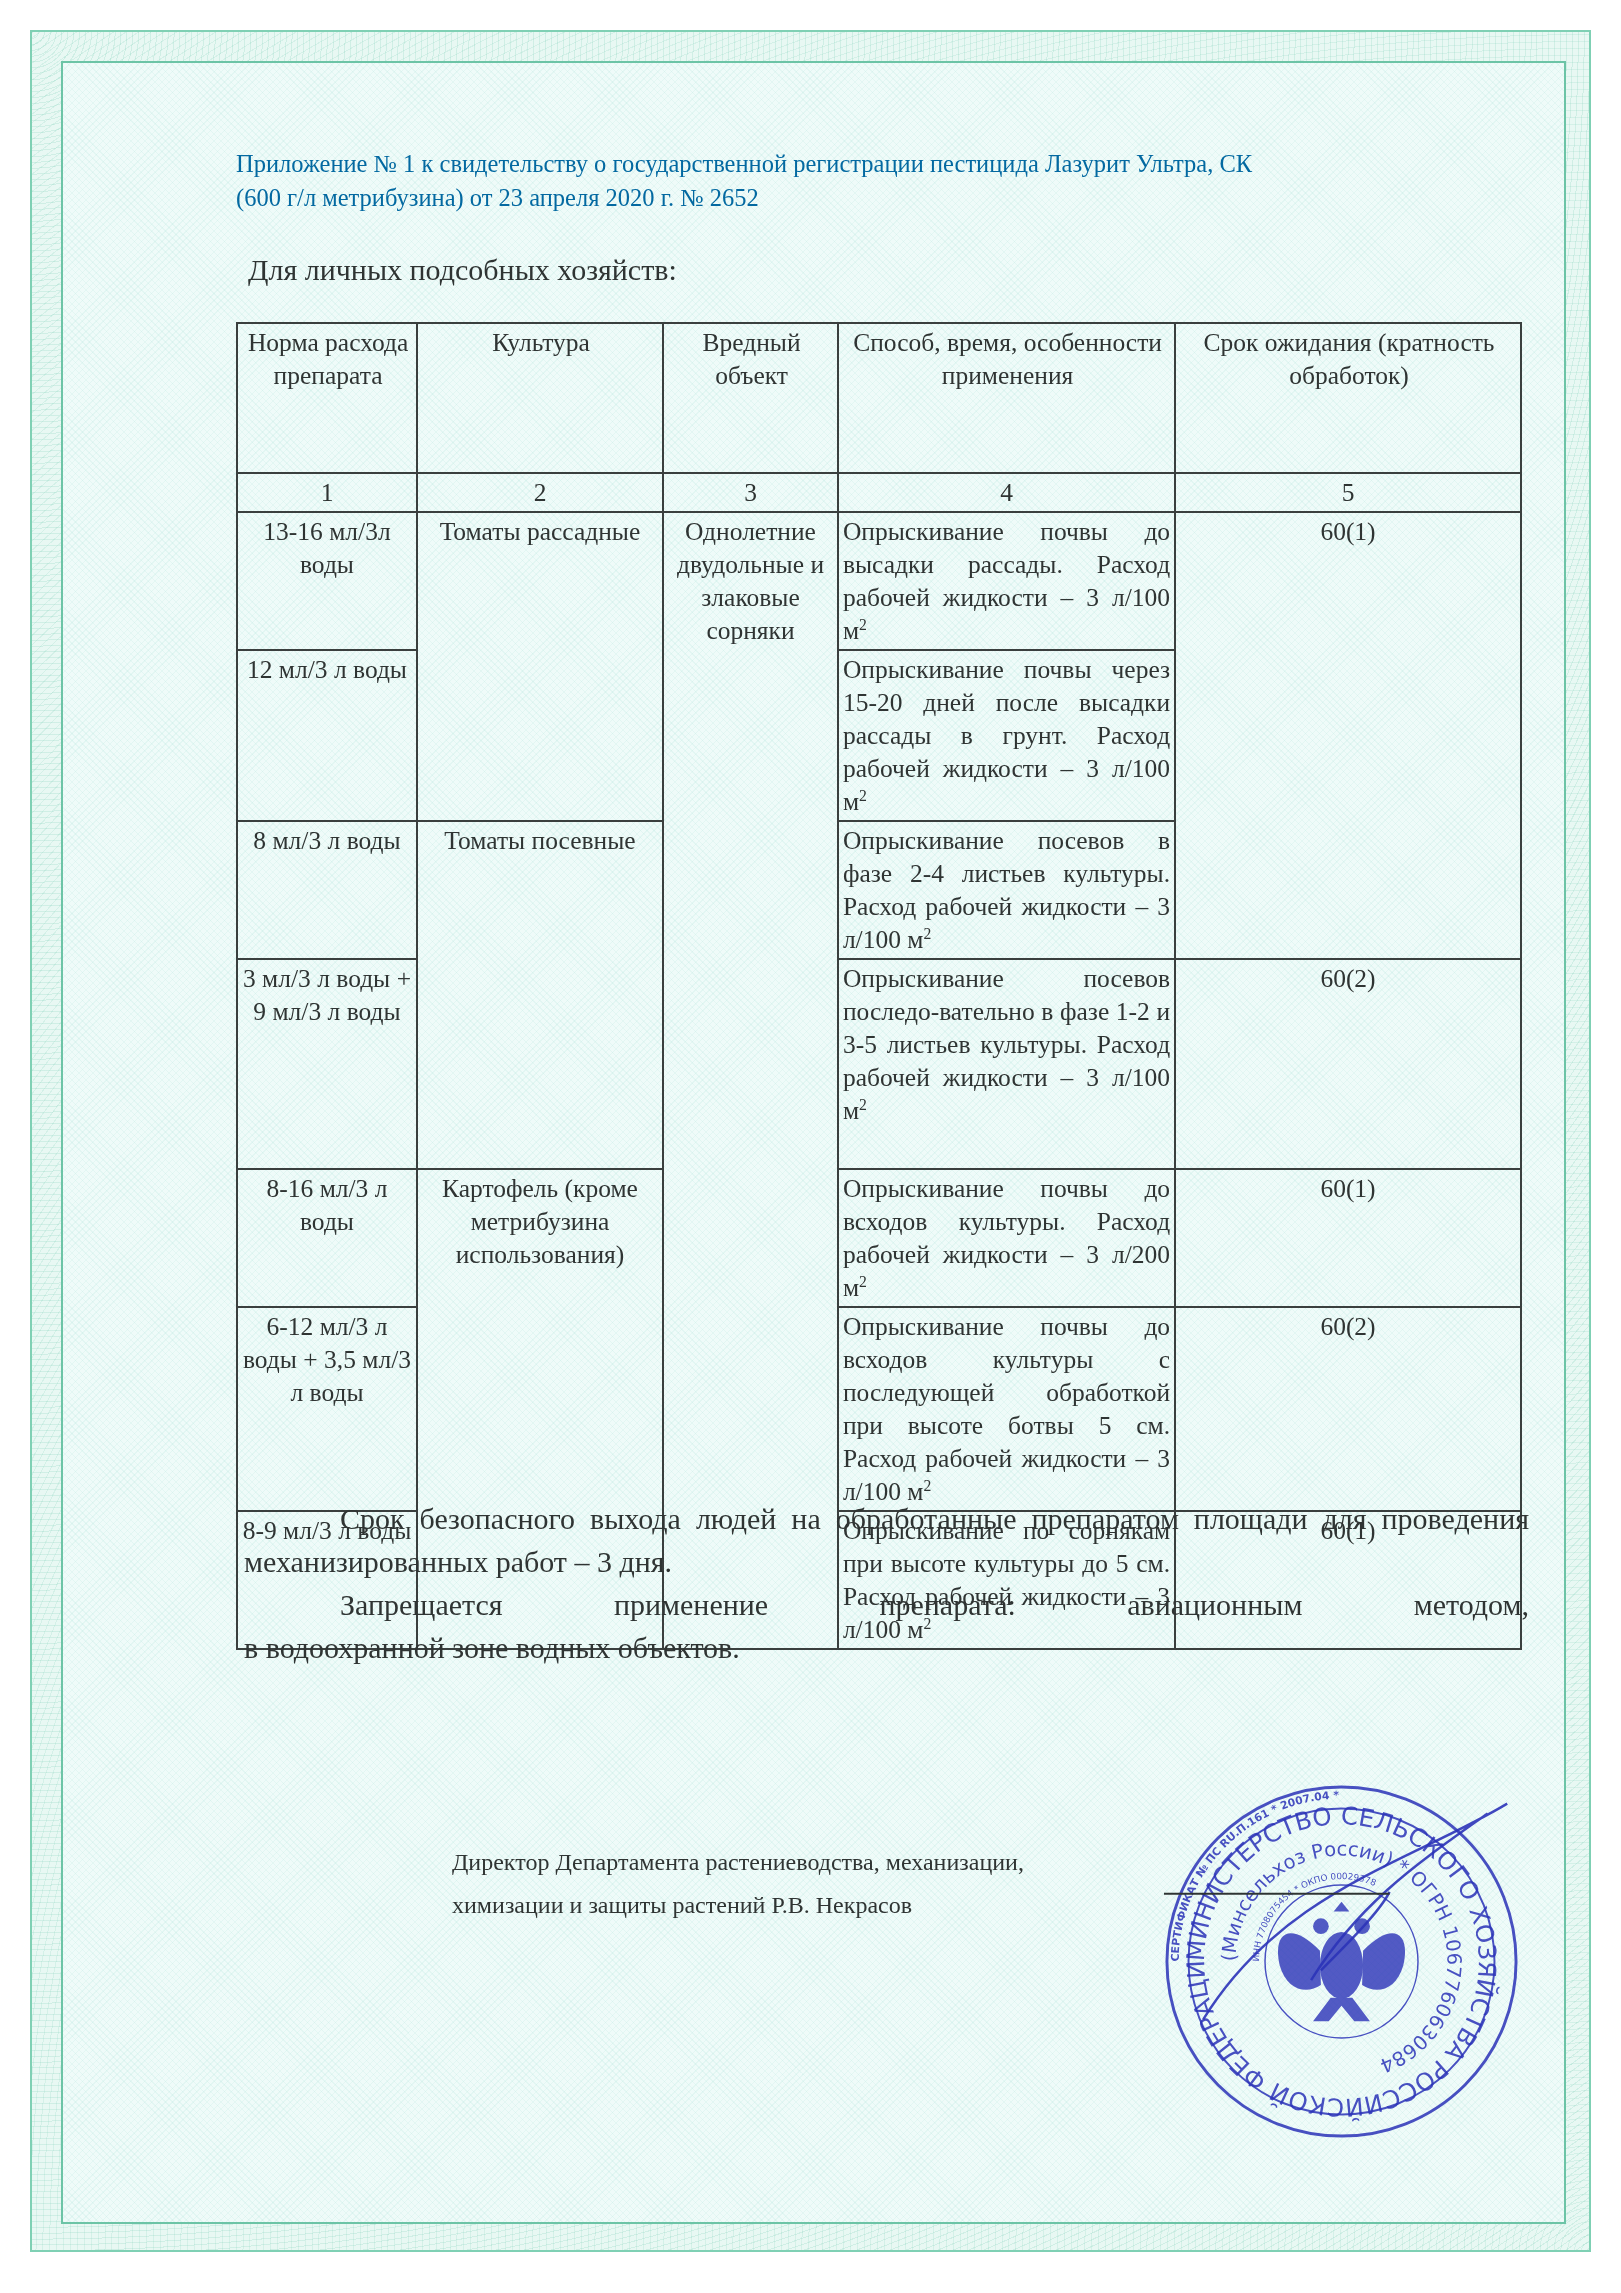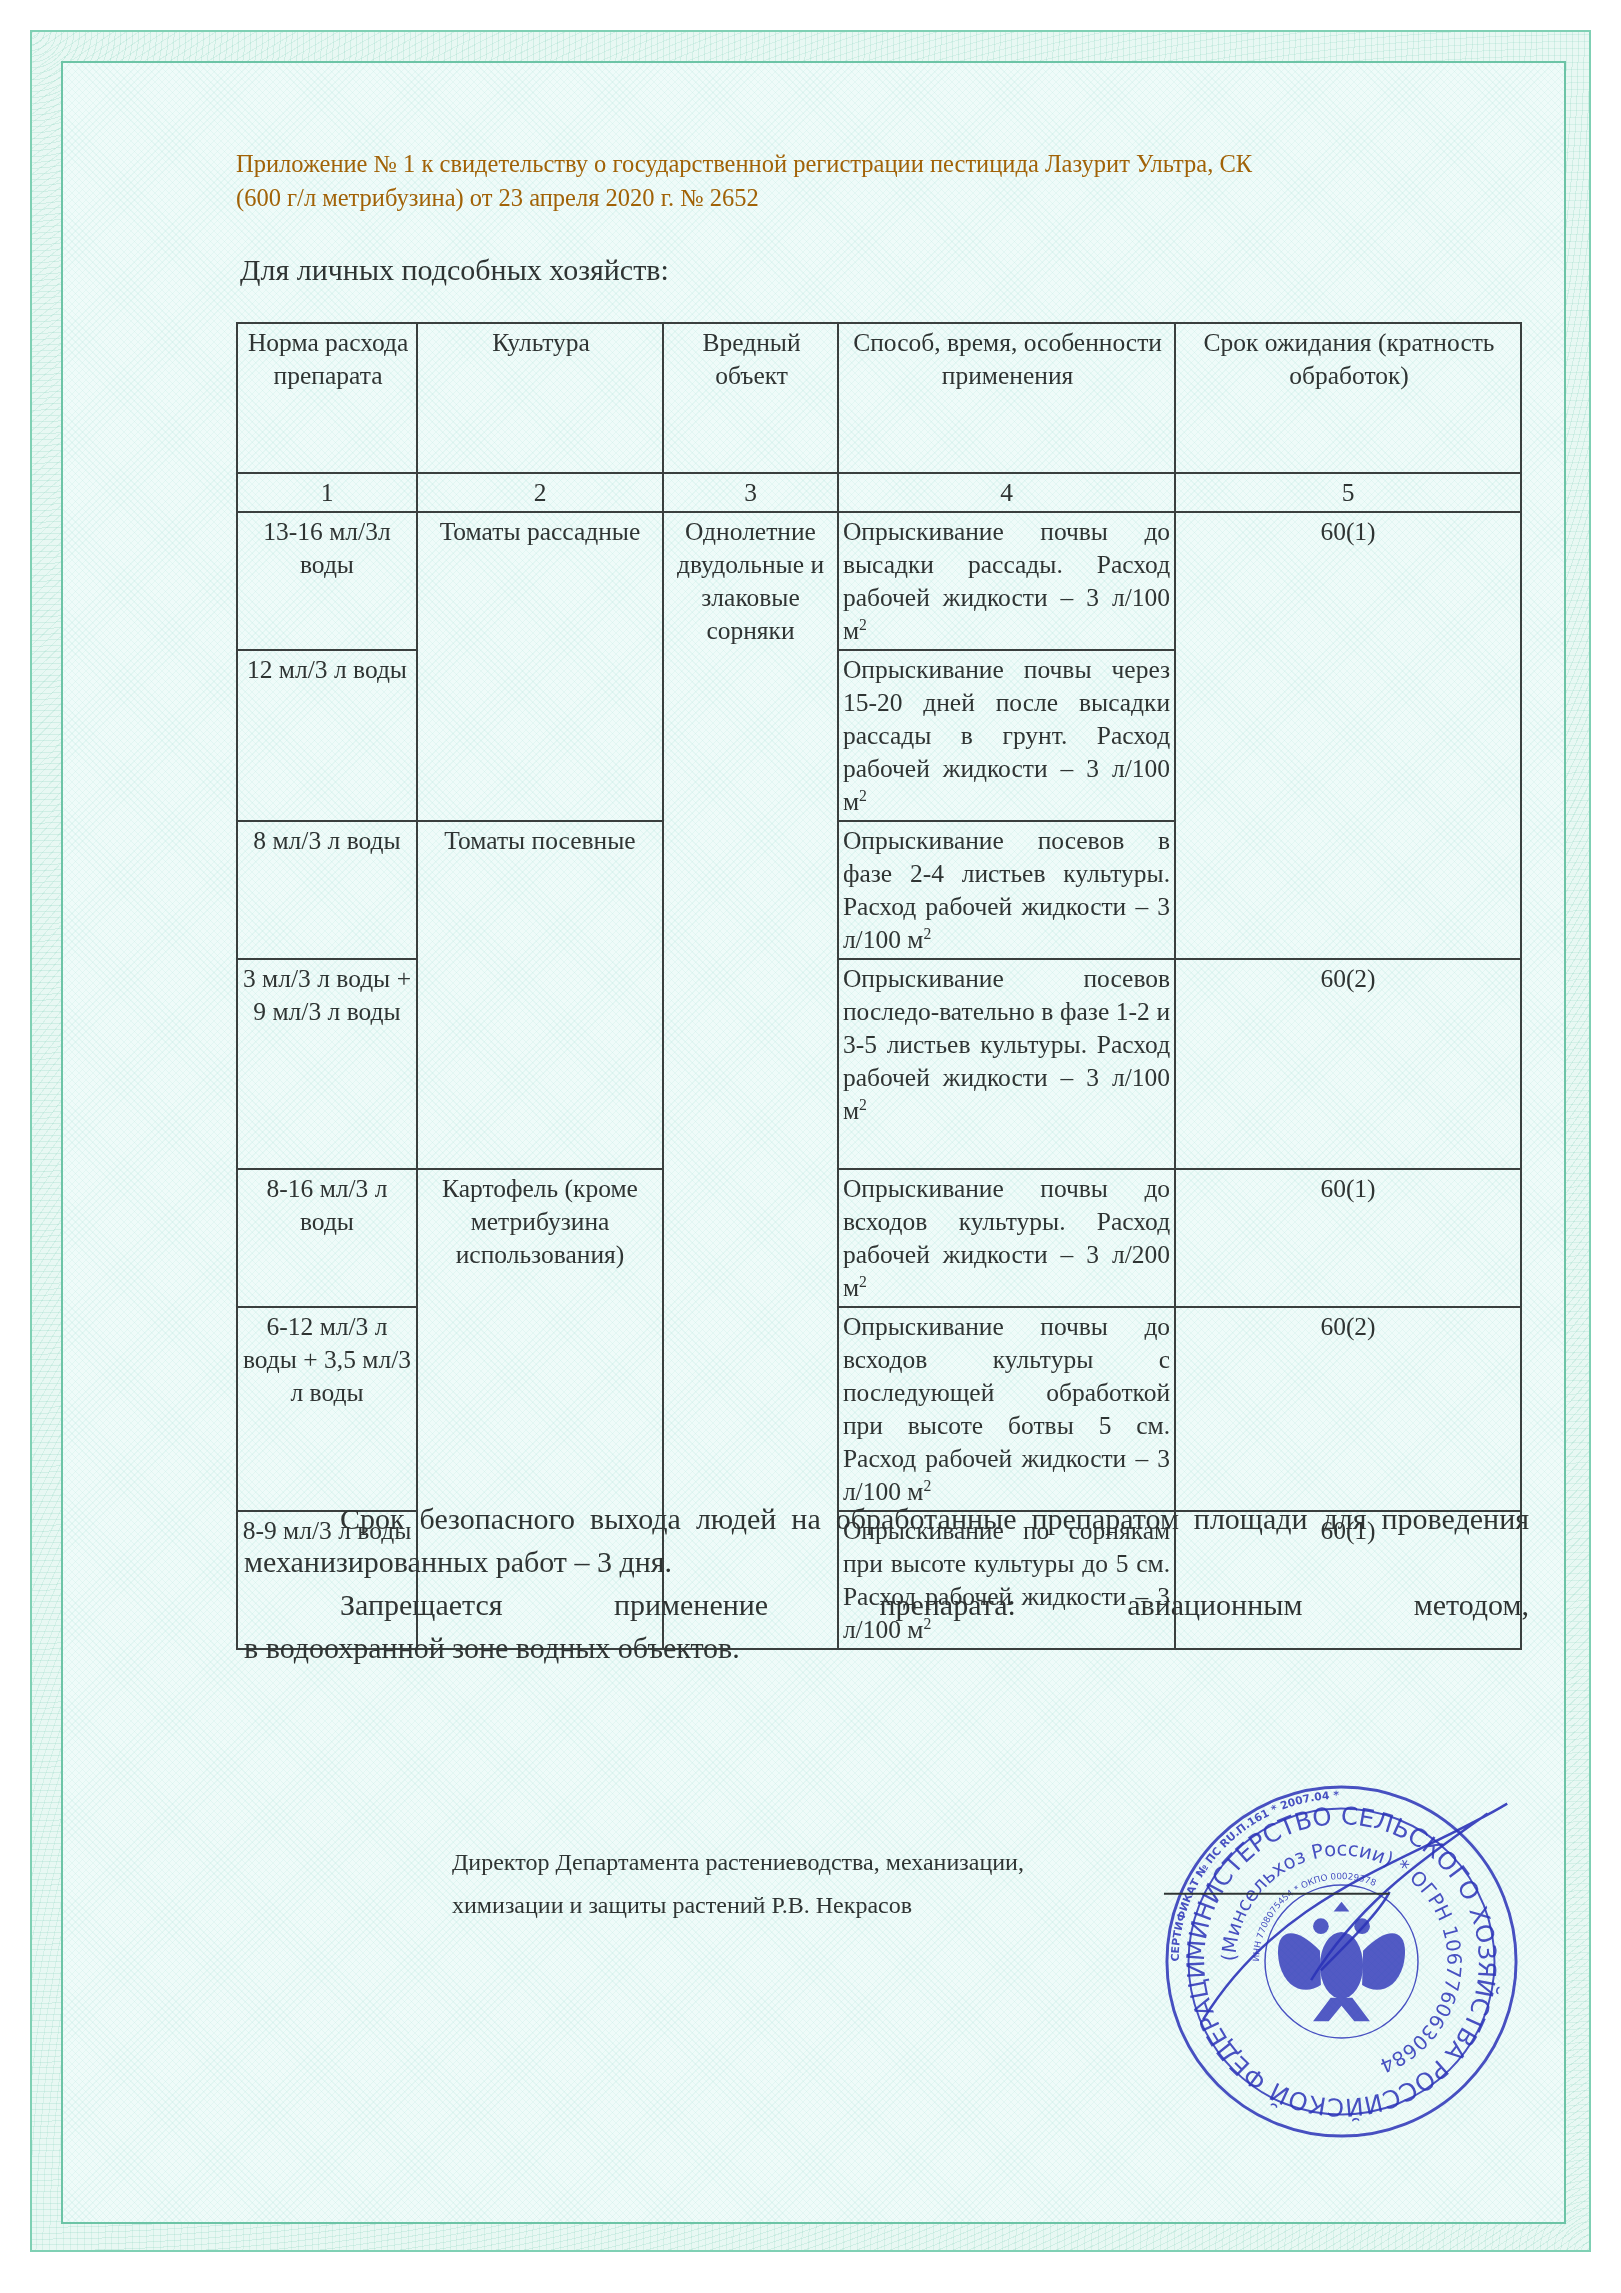--- a/index.html
+++ b/index.html
@@ -20,26 +20,26 @@
   .frame-inner {
     position: absolute; left: 61px; top: 61px; width: 1505px; height: 2163px;
     border: 2px solid #6cc4a6; box-sizing: border-box;
     background:
       repeating-linear-gradient(45deg, rgba(170,225,215,0.18) 0 1px, transparent 1px 4.9px),
       repeating-linear-gradient(-45deg, rgba(170,225,215,0.18) 0 1px, transparent 1px 4.9px),
       #effbf9;
   }
   .header-line {
     position: absolute; left: 236px; width: 1294px;
-    font-size: 24.5px; line-height: 33px; color: #a16207;
+    font-size: 24.5px; line-height: 33px; color: #0369a1;
   }
   #hdr1 { top: 147px; }
   #hdr2 { top: 181px; }
   .subtitle {
-    position: absolute; left: 240px; top: 250px;
+    position: absolute; left: 248px; top: 250px;
     font-size: 30px; line-height: 39px; color: #2f3433;
   }
   table.main {
     position: absolute; left: 236px; top: 322px;
     width: 1285px; border-collapse: collapse; table-layout: fixed;
     font-size: 25.5px; line-height: 33px; color: #2f3433;
   }
   table.main td, table.main th {
     border: 2px solid #3a3f3e; vertical-align: top;
     padding: 2px 3.9px; font-weight: normal;

